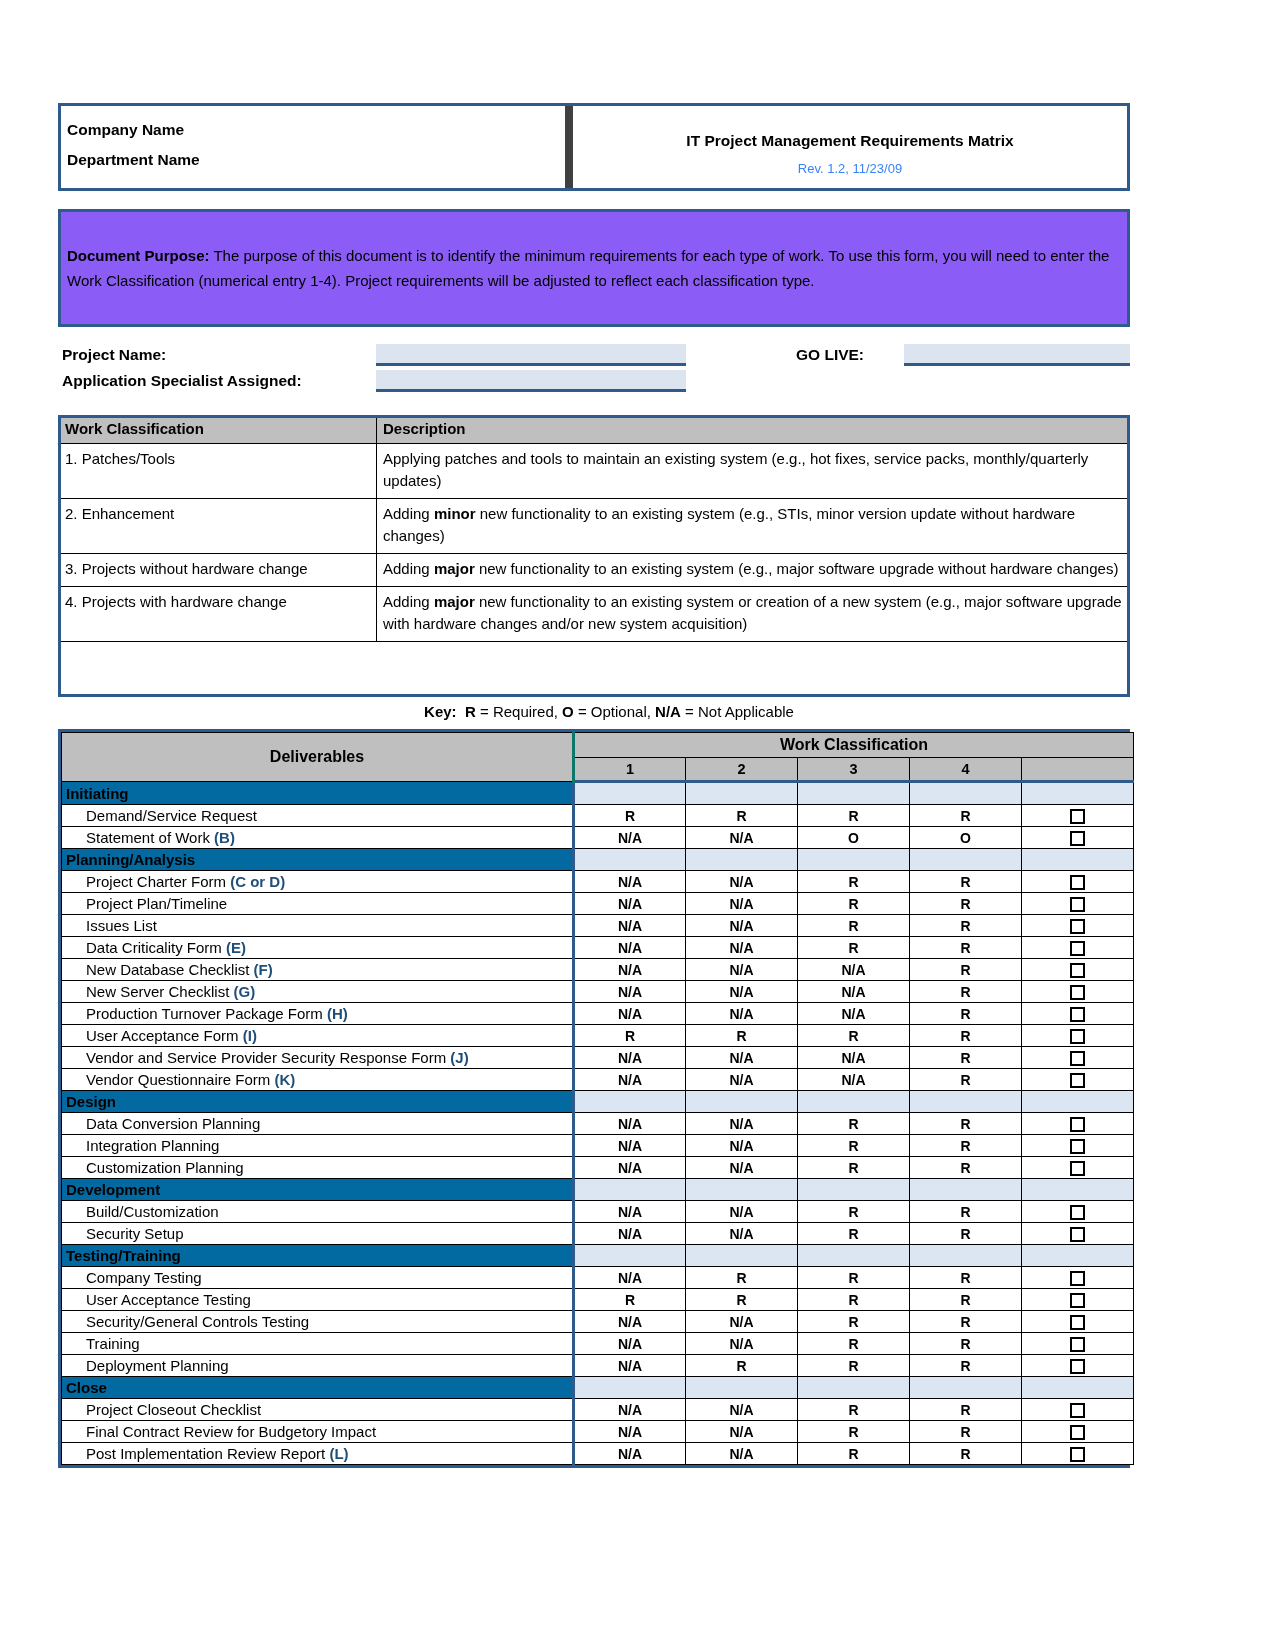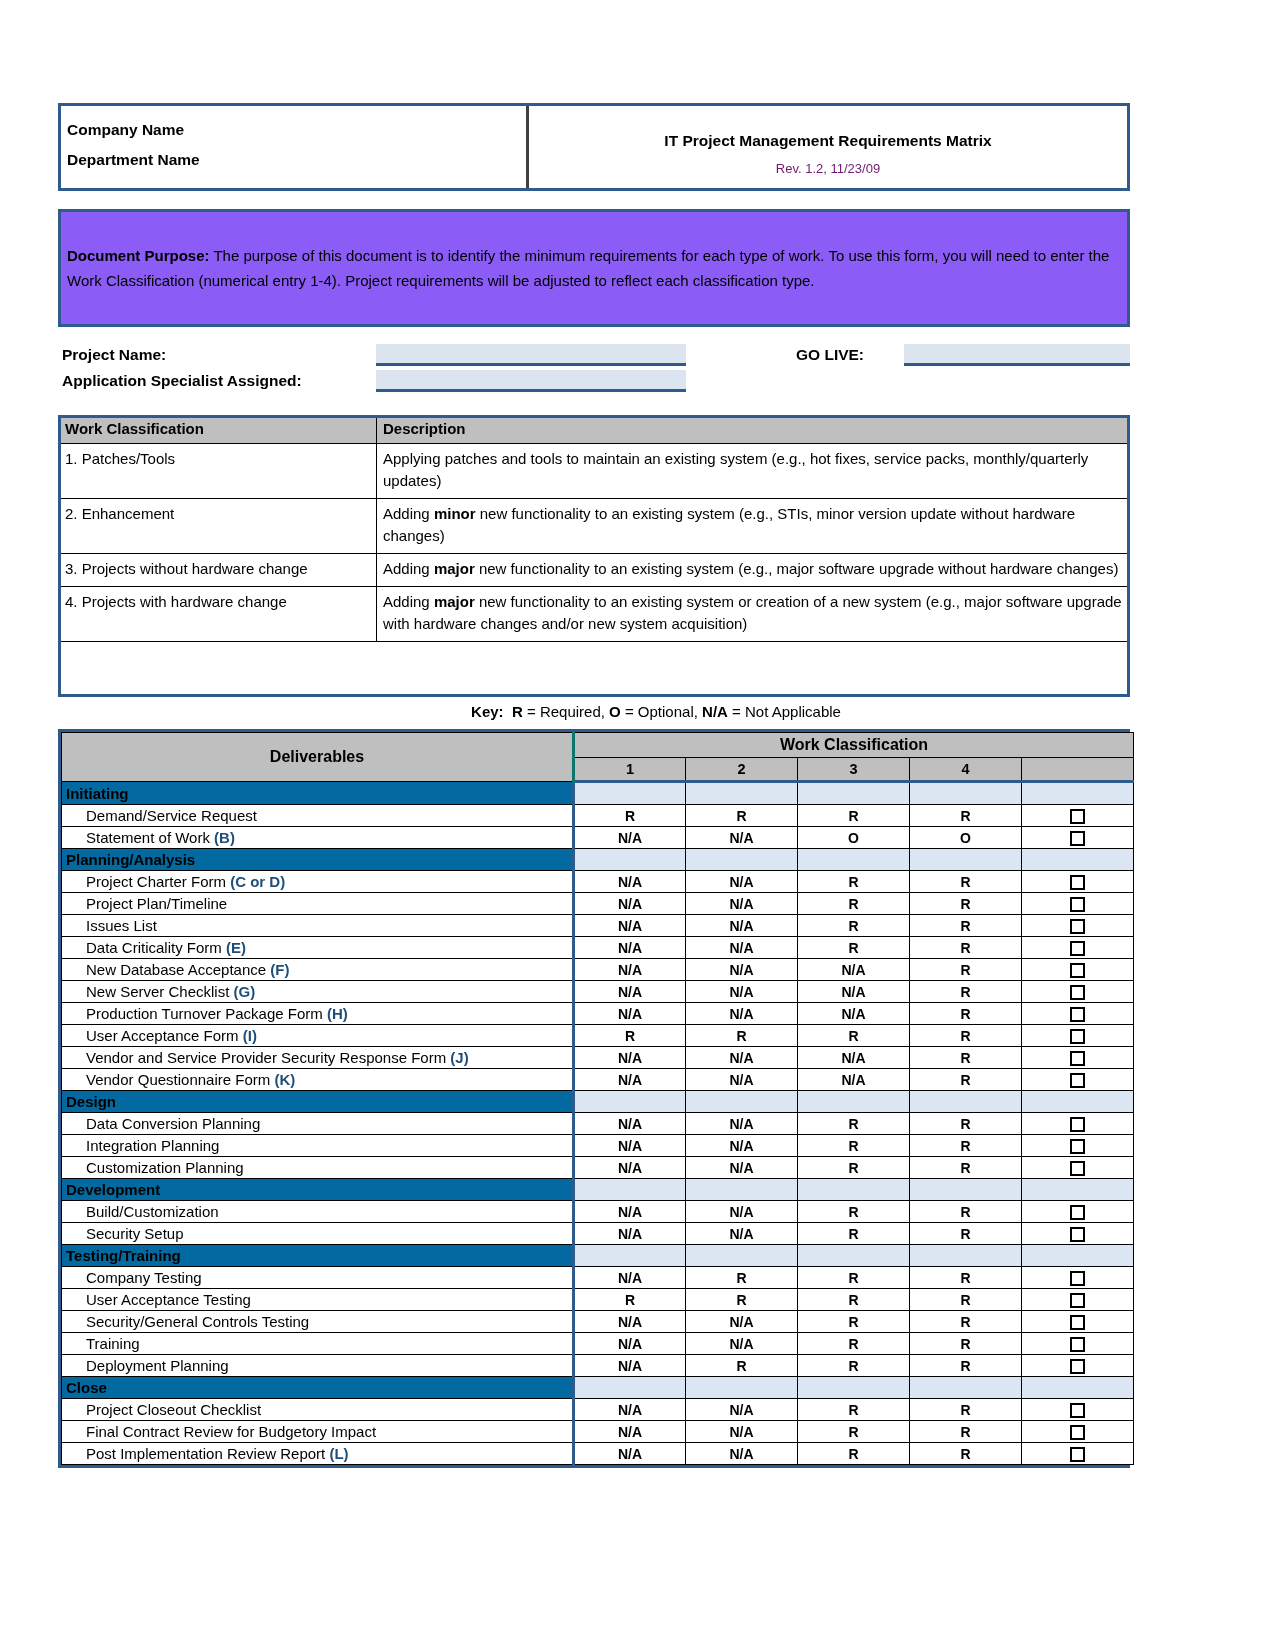--- a/index.html
+++ b/index.html
@@ -28,43 +28,43 @@
     left: 58px;
     top: 103px;
     width: 1072px;
     height: 88px;
     border: 3px solid #2E5B8C;
     box-sizing: border-box;
     display: flex;
     background: #ffffff;
   }
   .header-left {
-    width: 468px;
-    box-sizing: border-box;
-    border-right: 3px solid #404040;
+    width: 512px;
+    box-sizing: border-box;
+    border-right: 8px solid #404040;
     padding: 9px 0 0 6px;
   }
   .header-left div {
     font-size: 15.5px;
     font-weight: bold;
     line-height: 30px;
   }
   .header-right {
     flex: 1;
     box-sizing: border-box;
     padding-top: 26px;
     text-align: center;
   }
   .doc-title {
     font-size: 15.5px;
     font-weight: bold;
   }
   .doc-rev {
     font-size: 13px;
-    color: #701a75;
+    color: #3b82f6;
     margin-top: 11px;
   }
 
   
   .purpose-block {
     position: absolute;
     left: 58px;
     top: 209px;
     width: 1072px;
     height: 118px;
@@ -151,21 +151,20 @@
   }
 
   
   .key-line {
     position: absolute;
     left: 0;
     top: 703px;
     width: 1218px;
     text-align: center;
     font-size: 15px;
-    margin-left: 47px;
   }
   .key-line b { font-weight: bold; }
 
   
   .del-wrap {
     position: absolute;
     left: 58px;
     top: 729px;
     width: 1072px;
     border: 3px solid #2E5B8C;
@@ -404,21 +403,21 @@
           </tr>
           <tr class="item">
             <td class="name"><span>Data Criticality Form </span><span class="ref">(E)</span></td>
             <td class="val">N/A</td>
             <td class="val">N/A</td>
             <td class="val">R</td>
             <td class="val">R</td>
             <td class="chk"><span class="checkbox"></span></td>
           </tr>
           <tr class="item">
-            <td class="name"><span>New Database Acceptance </span><span class="ref">(F)</span></td>
+            <td class="name"><span>New Database Checklist </span><span class="ref">(F)</span></td>
             <td class="val">N/A</td>
             <td class="val">N/A</td>
             <td class="val">N/A</td>
             <td class="val">R</td>
             <td class="chk"><span class="checkbox"></span></td>
           </tr>
           <tr class="item">
             <td class="name"><span>New Server Checklist </span><span class="ref">(G)</span></td>
             <td class="val">N/A</td>
             <td class="val">N/A</td>

